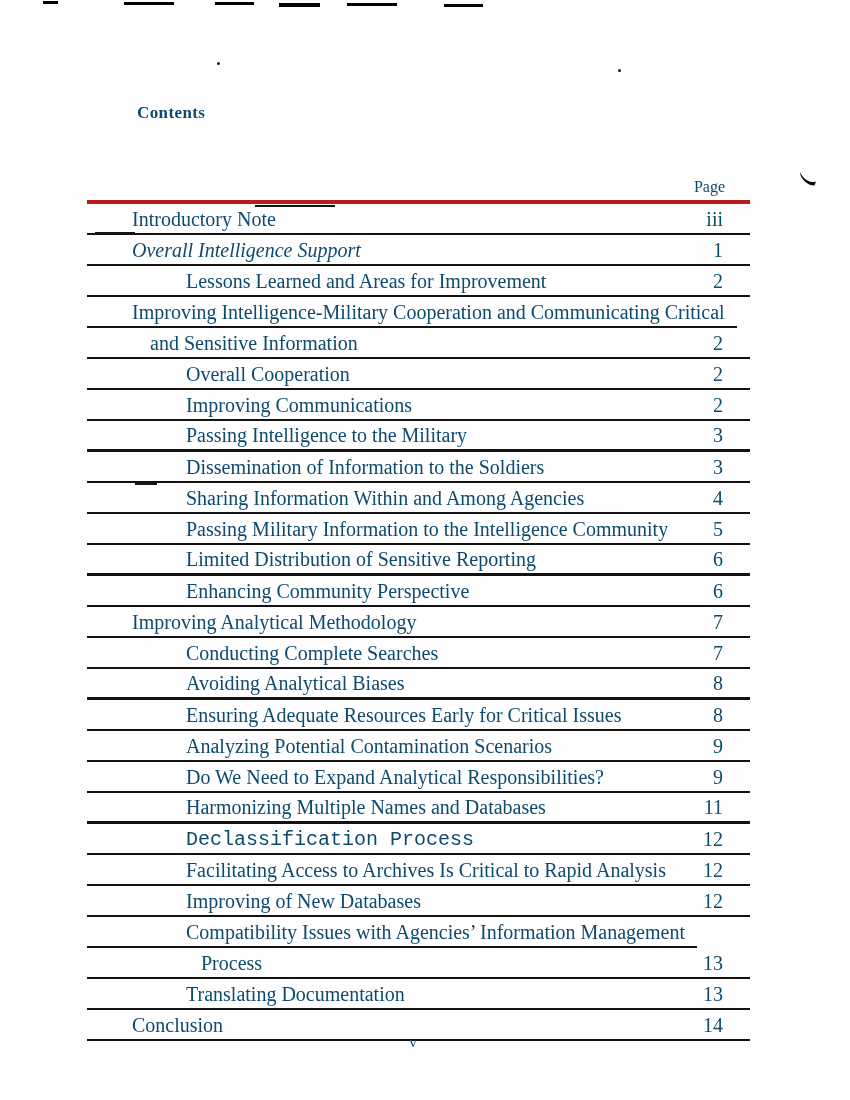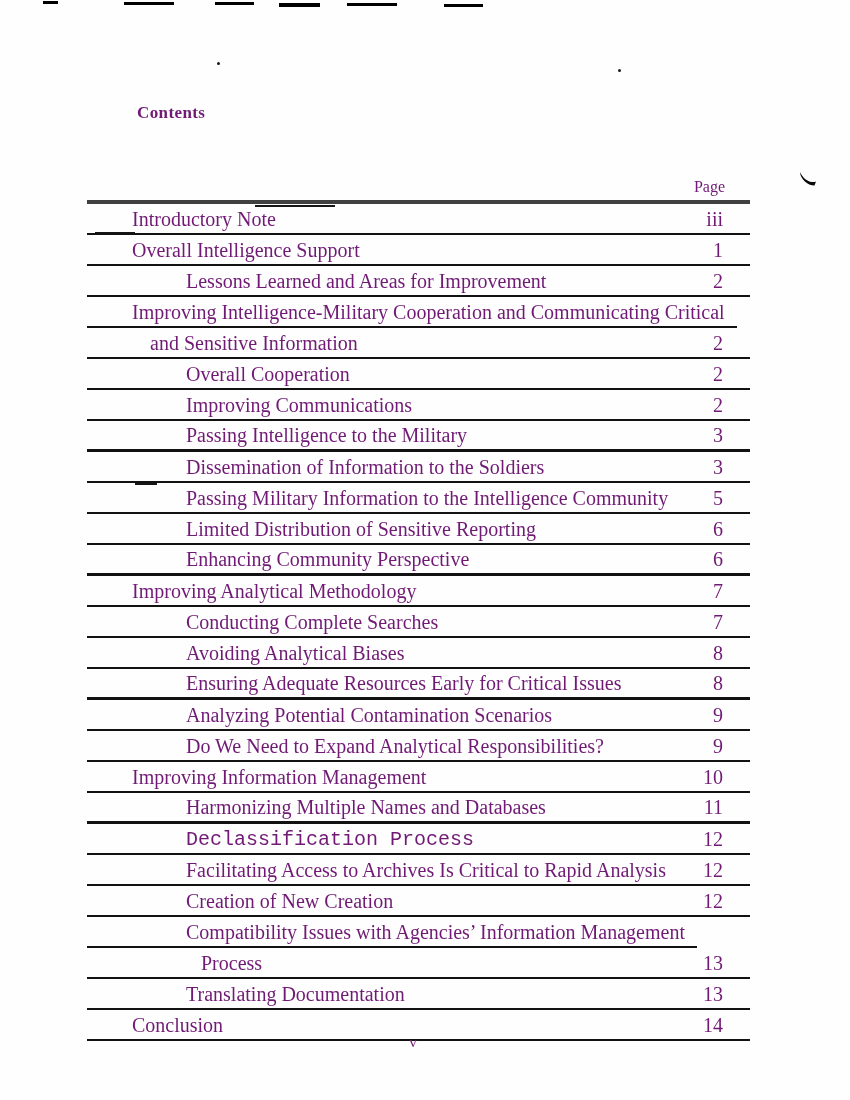--- a/index.html
+++ b/index.html
@@ -1,27 +1,27 @@
 <!DOCTYPE html>
 <html><head>
 <meta charset="utf-8">
 <style>
   html,body{margin:0;padding:0;}
   body{background:#fff;}
   .sheet{
     position:relative;width:850px;height:1100px;background:#fefefe;
-    font-family:"Liberation Serif","DejaVu Serif",serif;color:#701a75;overflow:hidden;
+    font-family:"Liberation Serif","DejaVu Serif",serif;color:#0c4a6e;overflow:hidden;
   }
   .contents-title{
     position:absolute;left:137px;top:103px;
     font-size:17px;font-weight:bold;letter-spacing:.4px;
   }
   .toc{position:absolute;left:87px;top:174px;width:663px;}
   .toc-header{
-    height:30px;border-bottom:4px solid #404040;box-sizing:border-box;
+    height:30px;border-bottom:4px solid #b91c1c;box-sizing:border-box;
     display:flex;justify-content:flex-end;align-items:flex-end;
     padding:0 25px 4px 0;font-size:16px;
   }
   .toc-row{
     height:31px;box-sizing:border-box;white-space:nowrap;
     border-bottom:2px solid #121212;
     display:flex;justify-content:space-between;align-items:flex-end;
     font-size:20px;
   }
   .toc-row:nth-child(4n){border-bottom-width:3px;}
@@ -68,21 +68,21 @@
   <div class="toc">
     <div class="toc-header">
       <span>Page</span>
     </div>
     <div id="toc-rows">
         <div class="toc-row">
           <span class="toc-label" style="padding-left: 45px;">Introductory Note</span>
           <span class="toc-page">iii</span>
         </div>
         <div class="toc-row">
-          <span class="toc-label" style="padding-left: 45px;">Overall Intelligence Support</span>
+          <span class="toc-label" style="padding-left: 45px; font-style: italic;">Overall Intelligence Support</span>
           <span class="toc-page">1</span>
         </div>
         <div class="toc-row">
           <span class="toc-label" style="padding-left: 99px;">Lessons Learned and Areas for Improvement</span>
           <span class="toc-page">2</span>
         </div>
         <div class="toc-row partial">
           <span class="toc-label" style="padding-left: 45px;">Improving Intelligence-Military Cooperation and Communicating Critical</span>
         </div>
         <div class="toc-row">
@@ -97,20 +97,24 @@
           <span class="toc-label" style="padding-left: 99px;">Improving Communications</span>
           <span class="toc-page">2</span>
         </div>
         <div class="toc-row">
           <span class="toc-label" style="padding-left: 99px;">Passing Intelligence to the Military</span>
           <span class="toc-page">3</span>
         </div>
         <div class="toc-row">
           <span class="toc-label" style="padding-left: 99px; font-family: Liberation Serif, serif;">Dissemination of Information to the Soldiers</span>
           <span class="toc-page">3</span>
+        </div>
+        <div class="toc-row">
+          <span class="toc-label" style="padding-left: 99px;">Sharing Information Within and Among Agencies</span>
+          <span class="toc-page">4</span>
         </div>
         <div class="toc-row">
           <span class="toc-label" style="padding-left: 99px;">Passing Military Information to the Intelligence Community</span>
           <span class="toc-page">5</span>
         </div>
         <div class="toc-row">
           <span class="toc-label" style="padding-left: 99px;">Limited Distribution of Sensitive Reporting</span>
           <span class="toc-page">6</span>
         </div>
         <div class="toc-row">
@@ -135,37 +139,33 @@
         </div>
         <div class="toc-row">
           <span class="toc-label" style="padding-left: 99px;">Analyzing Potential Contamination Scenarios</span>
           <span class="toc-page">9</span>
         </div>
         <div class="toc-row">
           <span class="toc-label" style="padding-left: 99px;">Do We Need to Expand Analytical Responsibilities?</span>
           <span class="toc-page">9</span>
         </div>
         <div class="toc-row">
-          <span class="toc-label" style="padding-left: 45px;">Improving Information Management</span>
-          <span class="toc-page">10</span>
-        </div>
-        <div class="toc-row">
           <span class="toc-label" style="padding-left: 99px;">Harmonizing Multiple Names and Databases</span>
           <span class="toc-page">11</span>
         </div>
         <div class="toc-row">
           <span class="toc-label" style="padding-left: 99px; font-family: Liberation Mono, monospace;">Declassification Process</span>
           <span class="toc-page">12</span>
         </div>
         <div class="toc-row">
           <span class="toc-label" style="padding-left: 99px;">Facilitating Access to Archives Is Critical to Rapid Analysis</span>
           <span class="toc-page">12</span>
         </div>
         <div class="toc-row">
-          <span class="toc-label" style="padding-left: 99px;">Creation of New Creation</span>
+          <span class="toc-label" style="padding-left: 99px;">Improving of New Databases</span>
           <span class="toc-page">12</span>
         </div>
         <div class="toc-row partial">
           <span class="toc-label" style="padding-left: 99px;">Compatibility Issues with Agencies’ Information Management</span>
         </div>
         <div class="toc-row">
           <span class="toc-label" style="padding-left: 114px;">Process</span>
           <span class="toc-page">13</span>
         </div>
         <div class="toc-row">

